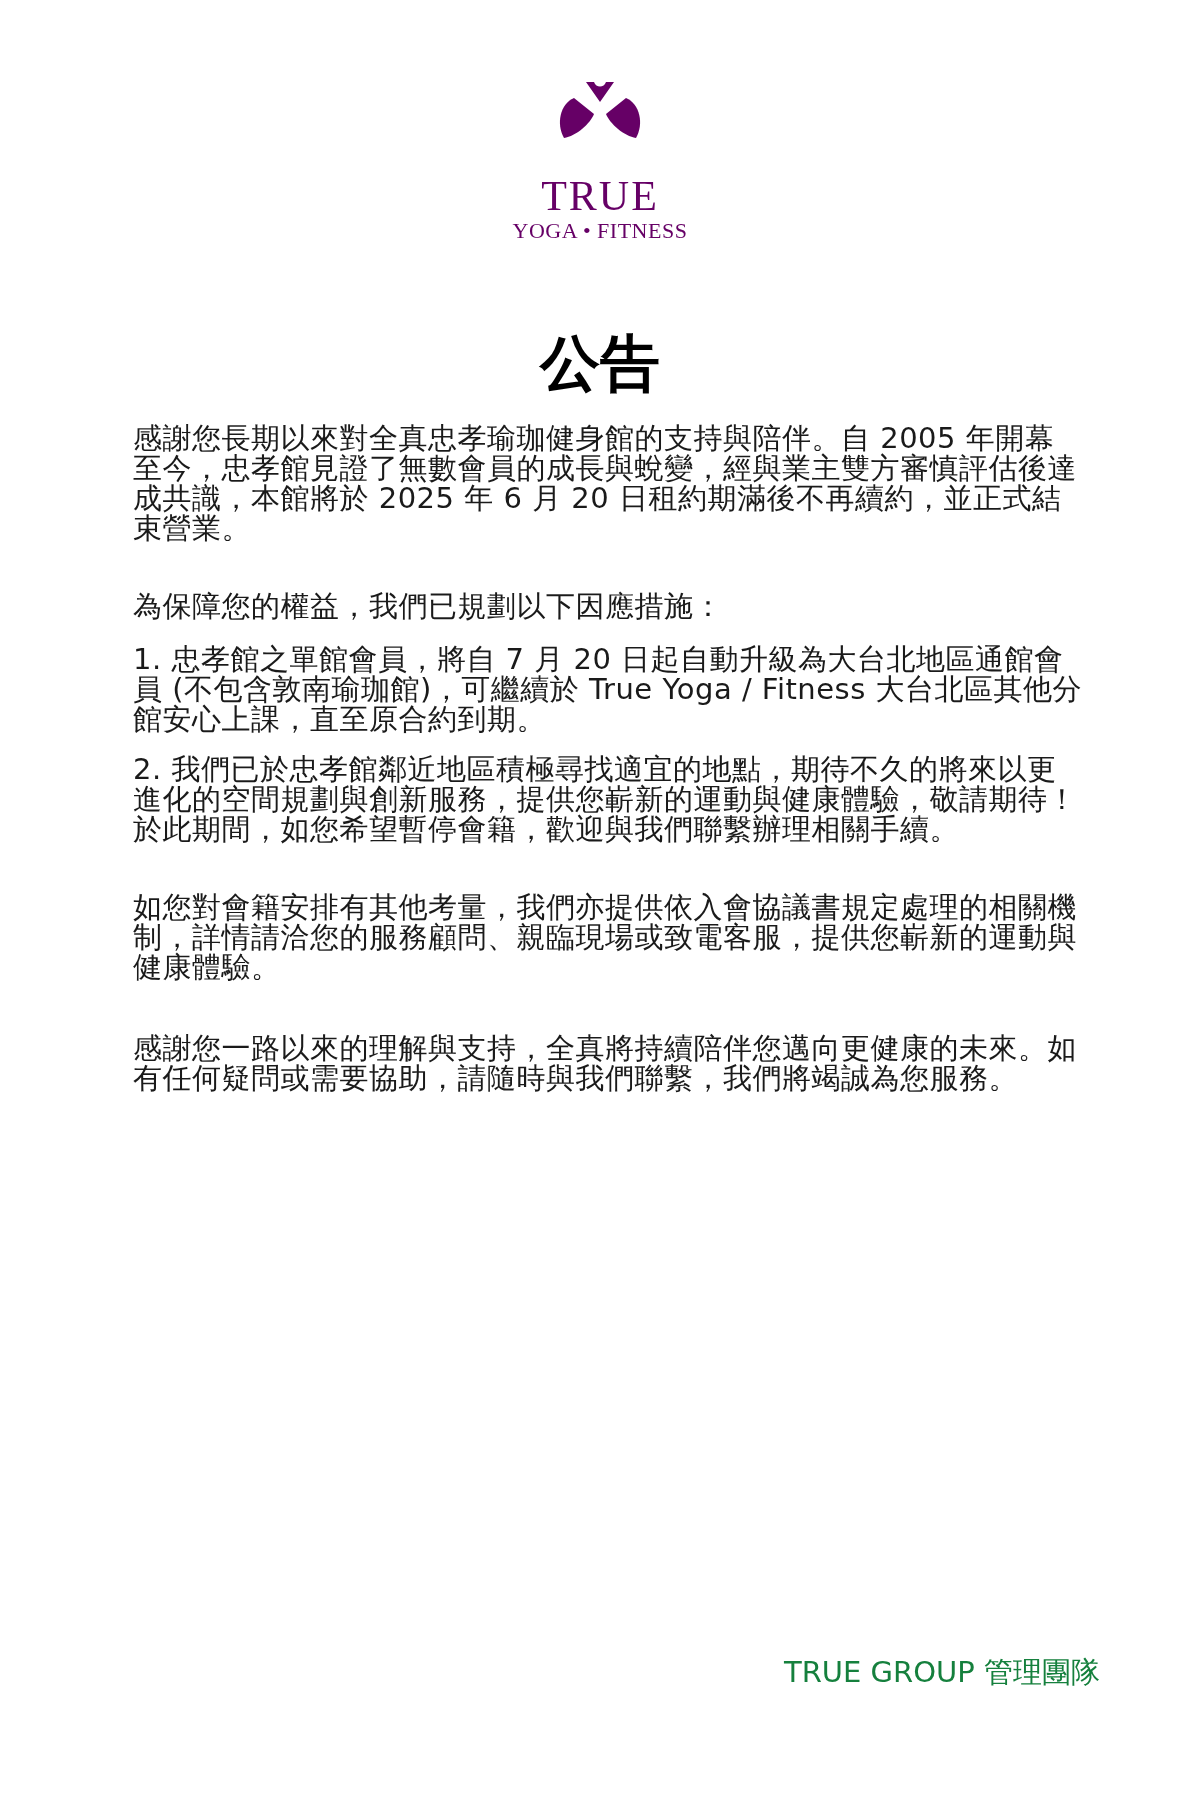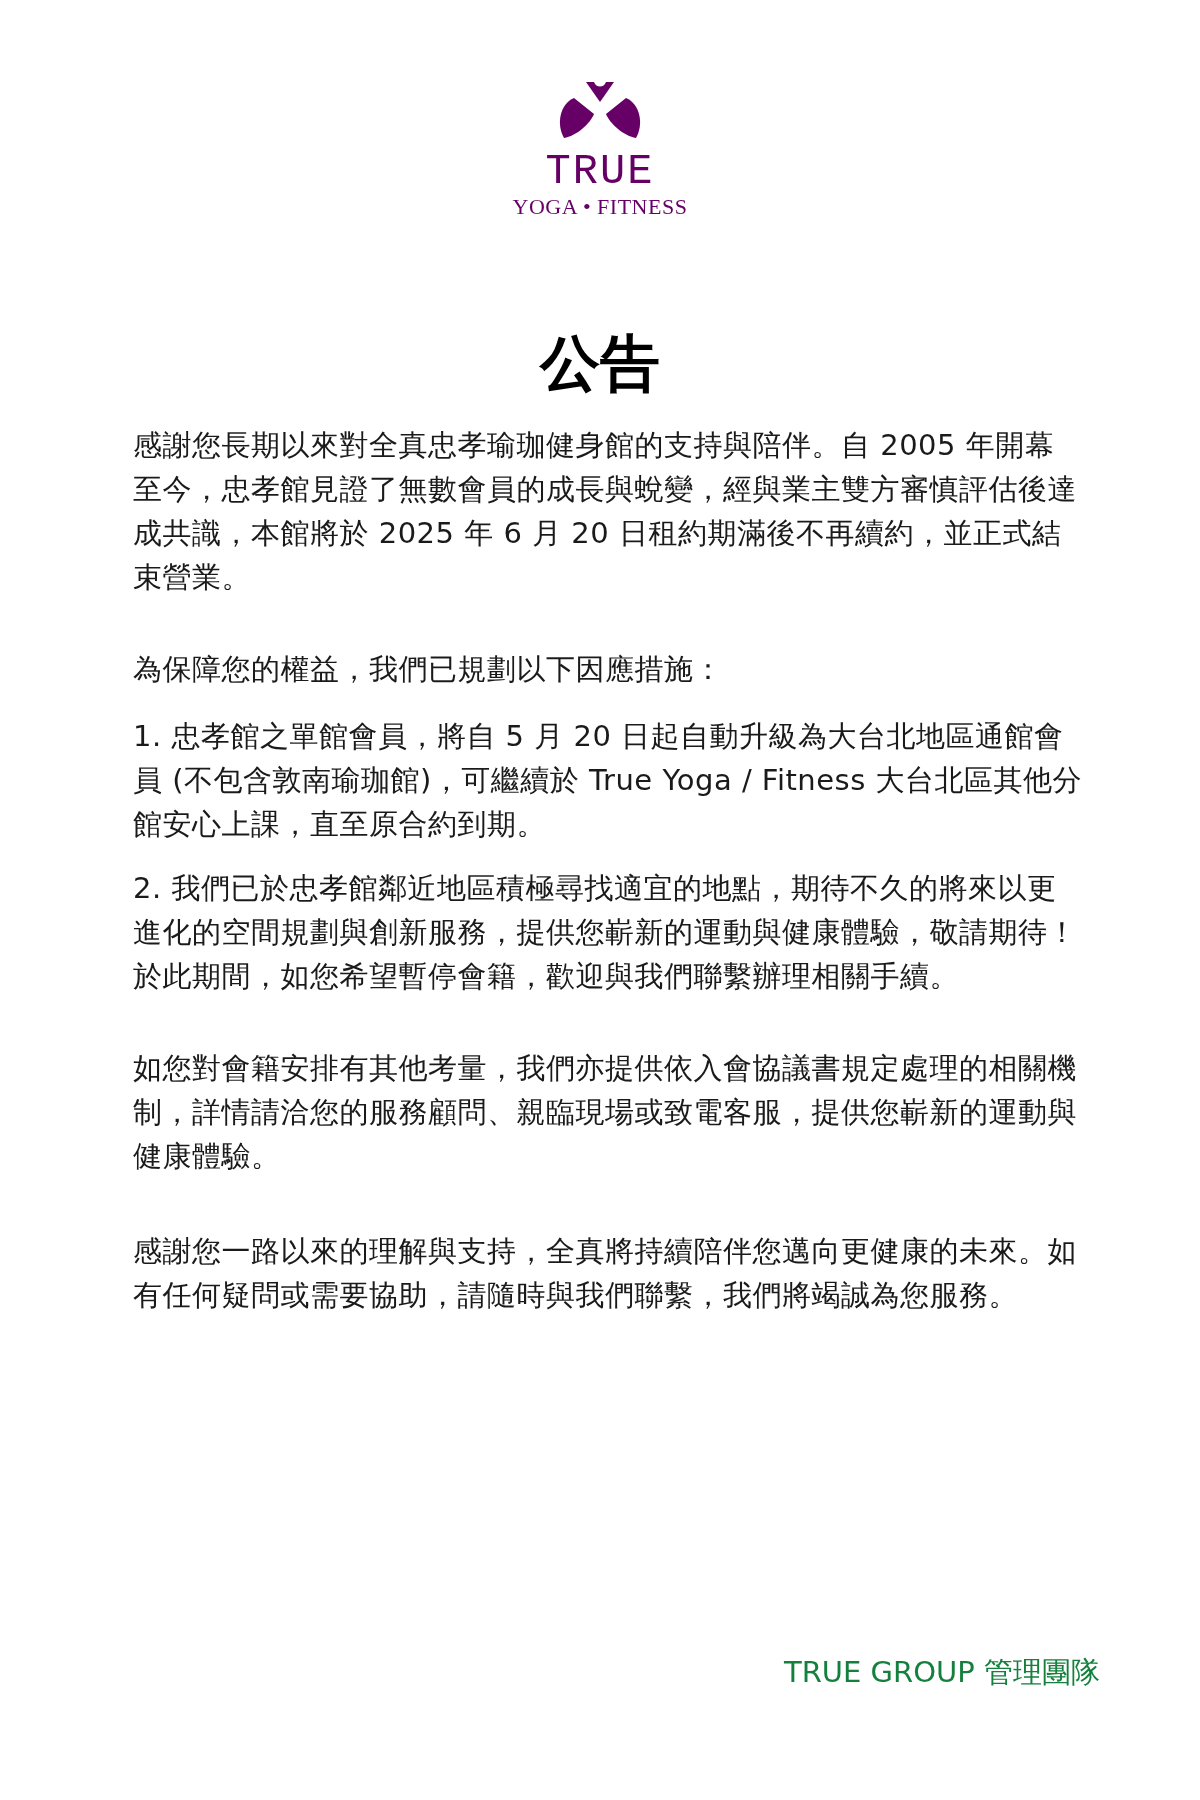--- a/index.html
+++ b/index.html
@@ -22,26 +22,26 @@
     width: 1200px;
     text-align: center;
   }
   .logo-mark {
     display: block;
     margin: 0 auto;
     width: 96px;
     height: 72px;
   }
   .logo-word {
-    font-family: Liberation Mono, monospace;
+    font-family: Liberation Serif, serif;
     color: #660066;
     font-size: 42px;
     line-height: 44px;
     letter-spacing: 2px;
-    margin-top: 0;
+    margin-top: 24px;
   }
   .logo-sub {
     font-family: Liberation Serif, serif;
     color: #660066;
     font-size: 22px;
     line-height: 26px;
     letter-spacing: 0.5px;
   }
   .title {
     position: absolute;
@@ -54,21 +54,21 @@
     line-height: 70px;
     color: #000;
     margin-top: 30px;
   }
   .body {
     position: absolute;
     left: 133px;
     top: 423px;
     width: 950px;
     font-size: 29px;
-    line-height: 44px;
+    line-height: 30px;
     letter-spacing: 0.5px;
   }
   .body p {
     margin: 0;
   }
   .gap-lg { margin-top: 51px !important; font-family: Liberation Mono, monospace; }
   .gap-sm { margin-top: 20px !important; }
   .signature {
     position: absolute;
     right: 100px;
@@ -92,19 +92,19 @@
   </svg>
   <div class="logo-word">TRUE</div>
   <div class="logo-sub">YOGA • FITNESS</div>
 </div>
 
 <div class="title">公告</div>
 
 <div class="body">
   <p>感謝您長期以來對全真忠孝瑜珈健身館的支持與陪伴。自 2005 年開幕至今，忠孝館見證了無數會員的成長與蛻變，經與業主雙方審慎評估後達成共識，本館將於 2025 年 6 月 20 日租約期滿後不再續約，並正式結束營業。</p>
   <p class="gap-lg">為保障您的權益，我們已規劃以下因應措施：</p>
-  <p class="gap-sm">1. 忠孝館之單館會員，將自 5 月 20 日起自動升級為大台北地區通館會員 (不包含敦南瑜珈館)，可繼續於 True Yoga / Fitness 大台北區其他分館安心上課，直至原合約到期。</p>
+  <p class="gap-sm">1. 忠孝館之單館會員，將自 7 月 20 日起自動升級為大台北地區通館會員 (不包含敦南瑜珈館)，可繼續於 True Yoga / Fitness 大台北區其他分館安心上課，直至原合約到期。</p>
   <p class="gap-sm">2. 我們已於忠孝館鄰近地區積極尋找適宜的地點，期待不久的將來以更進化的空間規劃與創新服務，提供您嶄新的運動與健康體驗，敬請期待！於此期間，如您希望暫停會籍，歡迎與我們聯繫辦理相關手續。</p>
   <p class="gap-lg">如您對會籍安排有其他考量，我們亦提供依入會協議書規定處理的相關機制，詳情請洽您的服務顧問、親臨現場或致電客服，提供您嶄新的運動與健康體驗。</p>
   <p class="gap-lg">感謝您一路以來的理解與支持，全真將持續陪伴您邁向更健康的未來。如有任何疑問或需要協助，請隨時與我們聯繫，我們將竭誠為您服務。</p>
 </div>
 
 <div class="signature">TRUE GROUP 管理團隊</div>
 
 </body></html>

